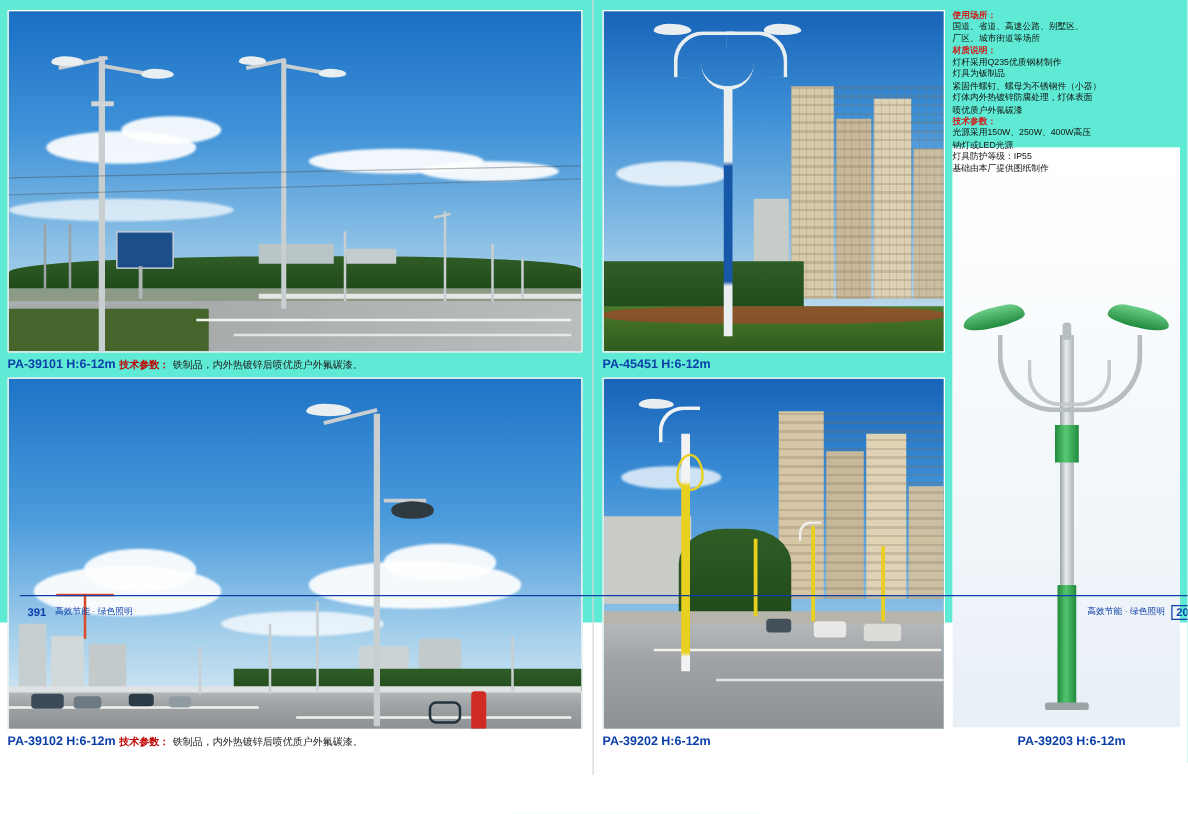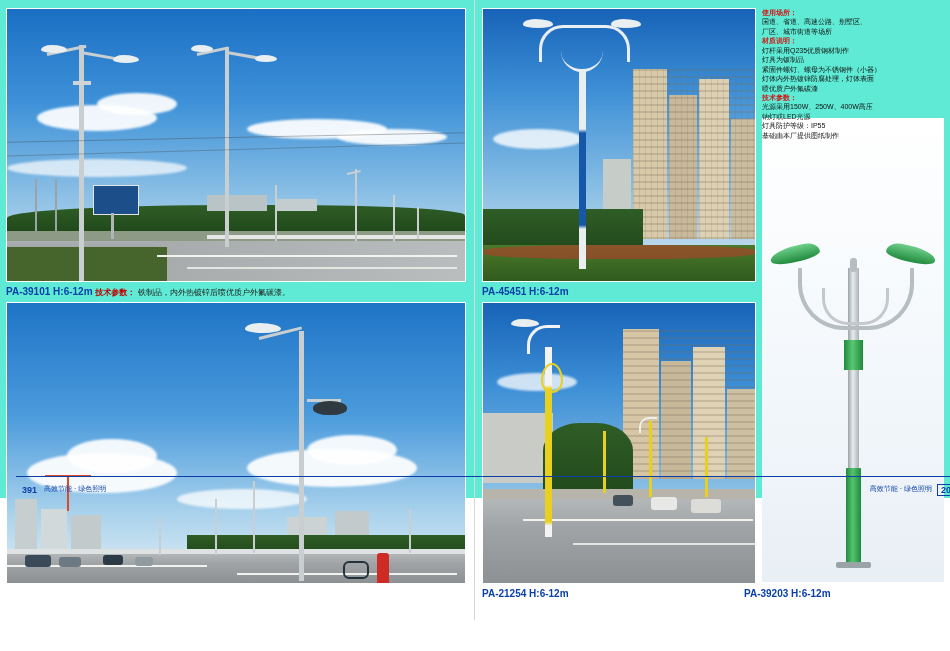--- a/index.html
+++ b/index.html
@@ -146,20 +146,26 @@
     <div class="lamp" style="left:238px;top:20px;width:36px;height:10px;"></div>
 
     <div style="position:absolute;left:300px;top:96px;width:34px;height:3px;background:#c9ced1;"></div>
     <div style="position:absolute;left:306px;top:98px;width:34px;height:14px;background:#2f3a40;border-radius:50% 50% 45% 45%;"></div>
 
     <div class="pole" style="left:208px;top:196px;width:2px;height:56px;"></div>
     <div class="pole" style="left:152px;top:214px;width:2px;height:38px;"></div>
     <div class="pole" style="left:246px;top:178px;width:2px;height:72px;"></div>
     <div class="pole" style="left:402px;top:206px;width:2px;height:44px;"></div>
   </div>
+  <div class="cap" style="left:6px;top:588px;">
+    <span class="code">PA-39102</span>
+    <span class="code">H:6-12m</span>
+    <span class="tech">技术参数：</span>
+    <span class="techtxt">铁制品，内外热镀锌后喷优质户外氟碳漆。</span>
+  </div>
 
   <div class="photo" style="left:482px;top:8px;width:272px;height:272px;">
     <div class="sky b"></div>
     <div class="cloud" style="left:10px;top:120px;width:90px;height:20px;opacity:.8;"></div>
 
     <div class="bldg" style="left:150px;top:60px;width:34px;height:170px;background:#d8c9a8;"></div>
     <div class="bldg" style="left:186px;top:86px;width:28px;height:144px;background:#c9b99a;"></div>
     <div class="bldg" style="left:216px;top:70px;width:30px;height:160px;background:#ded0b2;"></div>
     <div class="bldg" style="left:248px;top:110px;width:24px;height:120px;background:#cbbda0;"></div>
     <div class="bldg" style="left:120px;top:150px;width:28px;height:80px;background:#c6ccc8;"></div>
@@ -209,21 +215,21 @@
     <div style="position:absolute;left:44px;top:22px;width:30px;height:26px;border-top:3px solid #f2f3f2;border-left:3px solid #f2f3f2;border-radius:20px 0 0 0;"></div>
     <div class="lamp" style="left:28px;top:16px;width:28px;height:8px;"></div>
     <div style="position:absolute;left:58px;top:60px;width:18px;height:26px;border:2px solid #e8d020;border-radius:50% 50% 50% 50%/60% 60% 40% 40%;"></div>
 
     <div class="poleY" style="left:166px;top:118px;width:3px;height:76px;"></div>
     <div style="position:absolute;left:156px;top:114px;width:16px;height:14px;border-top:2px solid #f0f0ee;border-left:2px solid #f0f0ee;border-radius:10px 0 0 0;"></div>
     <div class="poleY" style="left:222px;top:134px;width:3px;height:60px;"></div>
     <div class="poleY" style="left:120px;top:128px;width:3px;height:62px;"></div>
   </div>
   <div class="cap" style="left:482px;top:588px;">
-    <span class="code">PA-21254</span>
+    <span class="code">PA-39202</span>
     <span class="code">H:6-12m</span>
   </div>
 
   <div class="photo" style="left:762px;top:118px;width:182px;height:464px;background:#ffffff;border:none;">
     <div class="sky w"></div>
 
     <div style="position:absolute;left:86px;top:150px;width:11px;height:300px;background:linear-gradient(90deg,#9aa3a6,#e7ecee 45%,#aab2b5);"></div>
 
     <div style="position:absolute;left:84px;top:350px;width:15px;height:96px;background:linear-gradient(90deg,#1f8a3c,#55c46f 45%,#1f8a3c);border-radius:1px;"></div>
 
@@ -235,21 +241,21 @@
     <div style="position:absolute;left:60px;top:170px;width:32px;height:34px;border-bottom:3px solid #c3c9cc;border-left:3px solid #c3c9cc;border-radius:0 0 0 26px;"></div>
     <div style="position:absolute;left:92px;top:170px;width:32px;height:34px;border-bottom:3px solid #c3c9cc;border-right:3px solid #c3c9cc;border-radius:0 0 26px 0;"></div>
 
     <div style="position:absolute;left:8px;top:128px;width:50px;height:16px;background:linear-gradient(180deg,#6fcf8a,#1f8a3c);border-radius:60% 30% 55% 45%/70% 70% 40% 40%;transform:rotate(-12deg);"></div>
     <div style="position:absolute;left:124px;top:128px;width:50px;height:16px;background:linear-gradient(180deg,#6fcf8a,#1f8a3c);border-radius:30% 60% 45% 55%/70% 70% 40% 40%;transform:rotate(12deg);"></div>
 
     <div style="position:absolute;left:88px;top:140px;width:7px;height:14px;background:#b7bec1;border-radius:3px;"></div>
 
     <div style="position:absolute;left:74px;top:444px;width:35px;height:6px;background:#9aa3a6;border-radius:2px;"></div>
   </div>
-  <div class="cap" style="left:744px;top:588px;">
+  <div class="cap" style="left:814px;top:588px;">
     <span class="code">PA-39203</span>
     <span class="code">H:6-12m</span>
   </div>
 
   <div class="spec" id="spec-block">
       <div class="h">使用场所：</div>
       <div class="l">国道、省道、高速公路、别墅区、</div>
       <div class="l">厂区、城市街道等场所</div>
       <div class="h">材质说明：</div>
       <div class="l">灯杆采用Q235优质钢材制作</div>

